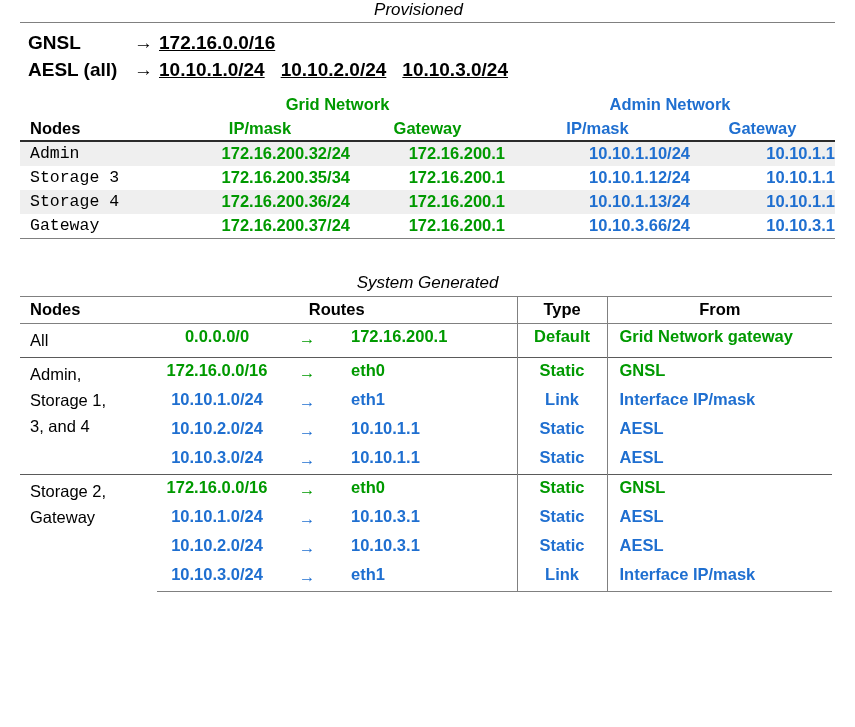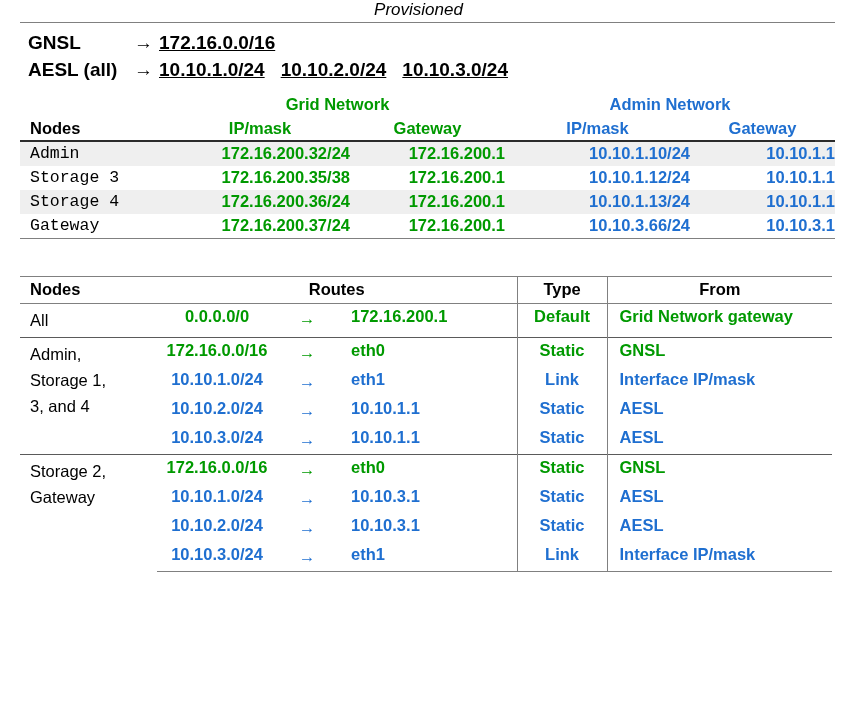--- a/index.html
+++ b/index.html
@@ -221,21 +221,21 @@
     <tbody id="provisioned-body">
         <tr class="alt">
           <td class="node-cell">Admin</td>
           <td class="green">172.16.200.32/24</td>
           <td class="green">172.16.200.1</td>
           <td class="blue">10.10.1.10/24</td>
           <td class="blue">10.10.1.1</td>
         </tr>
         <tr>
           <td class="node-cell">Storage 3</td>
-          <td class="green">172.16.200.35/38</td>
+          <td class="green">172.16.200.35/34</td>
           <td class="green">172.16.200.1</td>
           <td class="blue">10.10.1.12/24</td>
           <td class="blue">10.10.1.1</td>
         </tr>
         <tr class="alt">
           <td class="node-cell">Storage 4</td>
           <td class="green">172.16.200.36/24</td>
           <td class="green">172.16.200.1</td>
           <td class="blue">10.10.1.13/24</td>
           <td class="blue">10.10.1.1</td>
@@ -248,20 +248,21 @@
           <td class="blue">10.10.3.1</td>
         </tr>
       </tbody>
   </table>
 </div>
 
 <div id="mid-gap"></div>
 
 <div>
 
+  <div class="caption-center">System Generated</div>
 
   <table id="table-generated">
     <colgroup>
       <col class="t2c0">
         <col class="t2c1">
         <col class="t2c2">
         <col class="t2c3">
         <col class="t2c4">
         <col class="t2c5">
     </colgroup>

